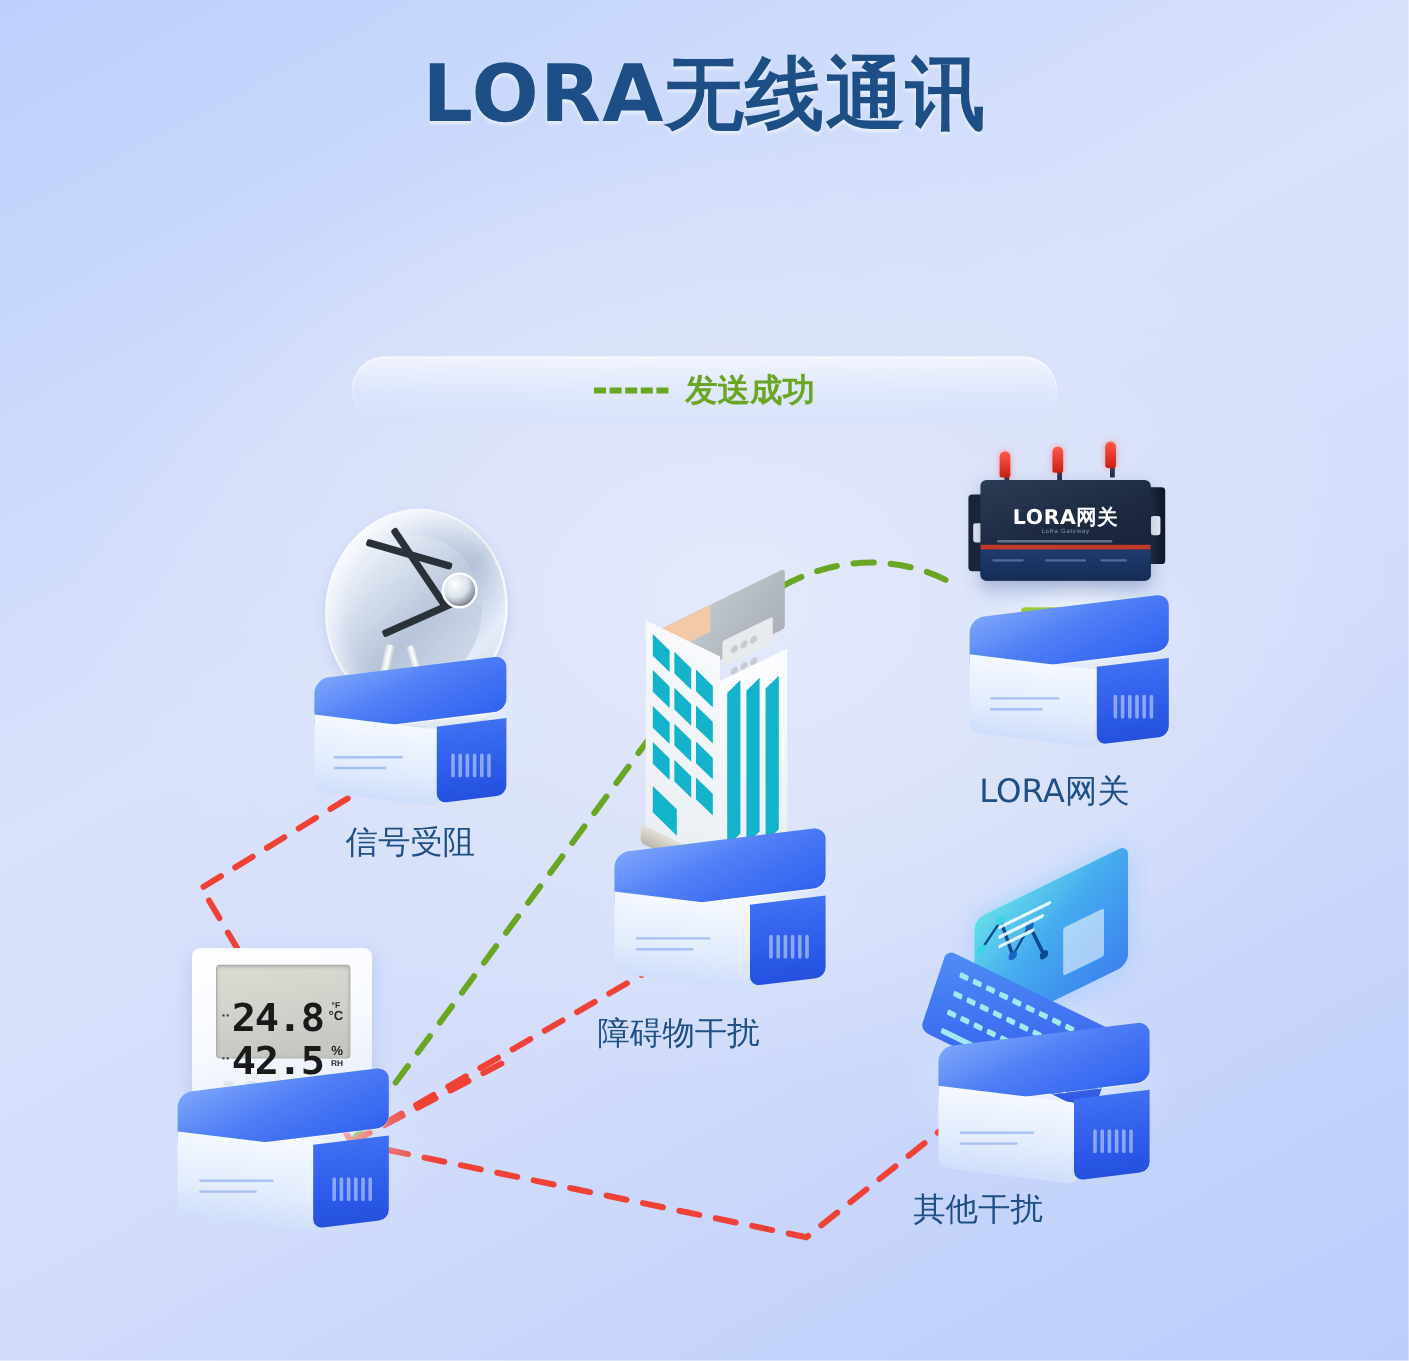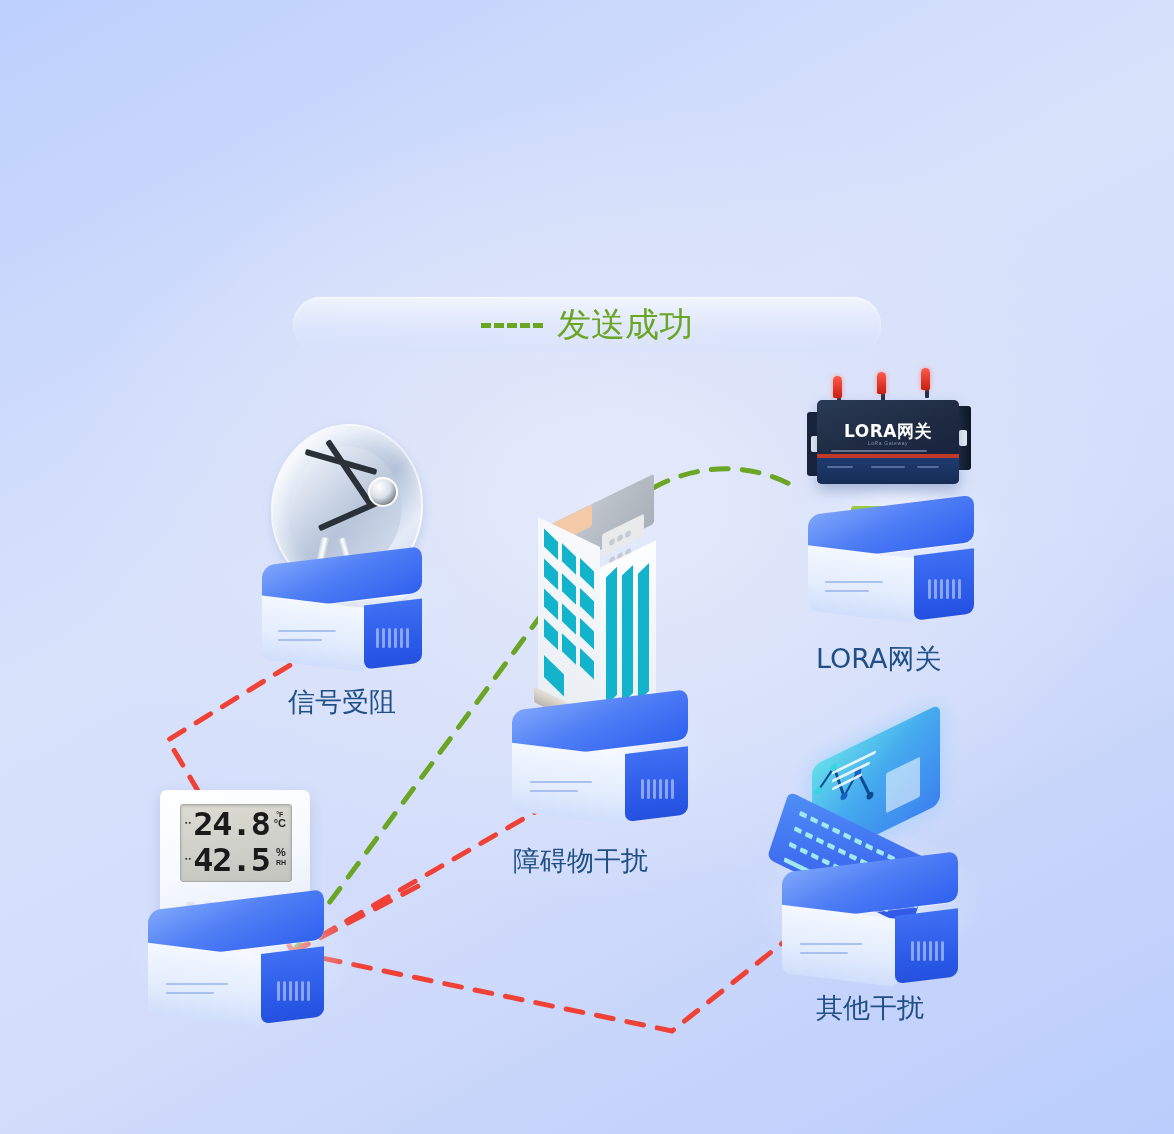--- a/index.html
+++ b/index.html
@@ -35,21 +35,21 @@
     position:absolute;left:50%;top:297px;transform:translateX(-50%);
     width:588px;height:56px;border-radius:28px;
     background:linear-gradient(180deg,rgba(255,255,255,.62) 0%,rgba(226,235,255,.45) 55%,rgba(208,222,253,.30) 100%);
     box-shadow:inset 0 1px 2px rgba(255,255,255,.85);
     display:flex;align-items:center;justify-content:center;gap:78px;
   }
   .legend-item{display:flex;align-items:center;gap:14px;}
   .legend-dash{width:62px;height:0;border-top:5px dashed #6aa524;}
   .legend-dash.red{border-top-color:#ef4136;}
   .legend-label{
-    font-size:34px;font-weight:normal;color:#6aa524;
+    font-size:27px;font-weight:bold;color:#6aa524;
     font-family:"DejaVu Sans","Liberation Sans",sans-serif;
   }
   .legend-label.red{color:#ef4136;}
 
   
   .pedestal{position:absolute;}
   .ped-top{
     position:absolute;left:0;top:0;width:100%;height:42%;
     background:linear-gradient(160deg,#7ea6fb 0%,#4f7ef6 45%,#2f61ef 100%);
     border-radius:12px 10px 10px 10px;
@@ -174,21 +174,21 @@
     position:absolute;left:0;top:0;width:150px;height:128px;border-radius:7px;
     background:linear-gradient(165deg,#ffffff 0%,#f6f9ff 55%,#e5ecf9 100%);
     box-shadow:0 5px 14px rgba(110,140,200,.28);
   }
   .lcd{
     position:absolute;left:20px;top:14px;width:110px;height:76px;border-radius:3px;
     background:linear-gradient(170deg,#dcdcd4 0%,#cfd0c9 55%,#c2c4bd 100%);
     border:1px solid #a9ada5;
     box-shadow:inset 0 1px 3px rgba(0,0,0,.18);
   }
-  .lcd-row{position:absolute;left:0;width:100%;height:36px;}
+  .lcd-row{position:absolute;left:0;width:100%;height:36px;margin-top:24px;}
   .lcd-num{
     position:absolute;left:14px;top:0;font-size:32px;font-weight:bold;color:#1a1a1a;
     letter-spacing:-1px;line-height:34px;
     font-family:"DejaVu Sans Mono","Liberation Mono",monospace;
     transform:scaleX(1.05);
   }
   .lcd-unit{position:absolute;right:5px;top:4px;font-size:11px;color:#262626;font-weight:bold;line-height:1.05;text-align:center;}
   .lcd-unit small{display:block;font-size:7px;}
   .lcd-tick{position:absolute;left:4px;top:12px;font-size:7px;color:#333;letter-spacing:1px;}
   .sens-dot{position:absolute;right:14px;bottom:16px;width:4px;height:4px;border-radius:50%;background:#555;}
@@ -216,20 +216,21 @@
   .keys i{display:inline-block;width:7px;height:5px;border-radius:1px;background:#9fe9f0;margin:2px 2px;}
 
   
   #links{position:absolute;left:0;top:0;width:1174px;height:1134px;pointer-events:none;}
 </style>
 </head>
 <body>
 
 <div id="stage">
 
+  <div class="title">LORA无线通讯</div>
 
   <div class="legend">
     <div class="legend-item">
       <span class="legend-dash"></span>
       <span class="legend-label">发送成功</span>
     </div>
   </div>
 
   <svg id="links" viewBox="0 0 1174 1134">
 
@@ -314,21 +315,21 @@
         <i></i>
         <i></i>
         <i></i>
         <i></i>
       </div>
     <div class="ped-lines">
         <i style="width:62px"></i>
         <i style="width:48px"></i>
       </div>
   </div>
-  <div class="node-label" style="left:513px;top:843px;">障碍物干扰</div>
+  <div class="node-label" style="left:498px;top:843px;">障碍物干扰</div>
 
   <div class="glow" style="left:790px;top:460px;width:220px;height:130px;"></div>
   <div id="gw-wrap">
     <div class="ant-stem" style="left:32px;top:22px;"></div>
     <div class="ant-stem" style="left:76px;top:18px;"></div>
     <div class="ant-stem" style="left:120px;top:14px;"></div>
     <div class="ant" style="left:28px;top:4px;"></div>
     <div class="ant" style="left:72px;top:0px;"></div>
     <div class="ant" style="left:116px;top:-4px;"></div>
     <div class="gw-ear" style="left:2px;top:40px;">
@@ -408,21 +409,21 @@
         <i></i>
         <i></i>
         <i></i>
         <i></i>
       </div>
     <div class="ped-lines">
         <i style="width:62px"></i>
         <i style="width:48px"></i>
       </div>
   </div>
-  <div class="node-label" style="left:816px;top:990px;">其他干扰</div>
+  <div class="node-label" style="left:761px;top:990px;">其他干扰</div>
 
   <div class="glow" style="left:130px;top:885px;width:230px;height:140px;"></div>
   <div id="sens-wrap">
     <div class="sens-case">
       <div class="lcd">
         <div class="lcd-row" style="top:2px;">
           <span class="lcd-tick">▪▪</span>
           <span class="lcd-num">24.8</span>
           <span class="lcd-unit">
             <small>°F</small><span>°C</span>

